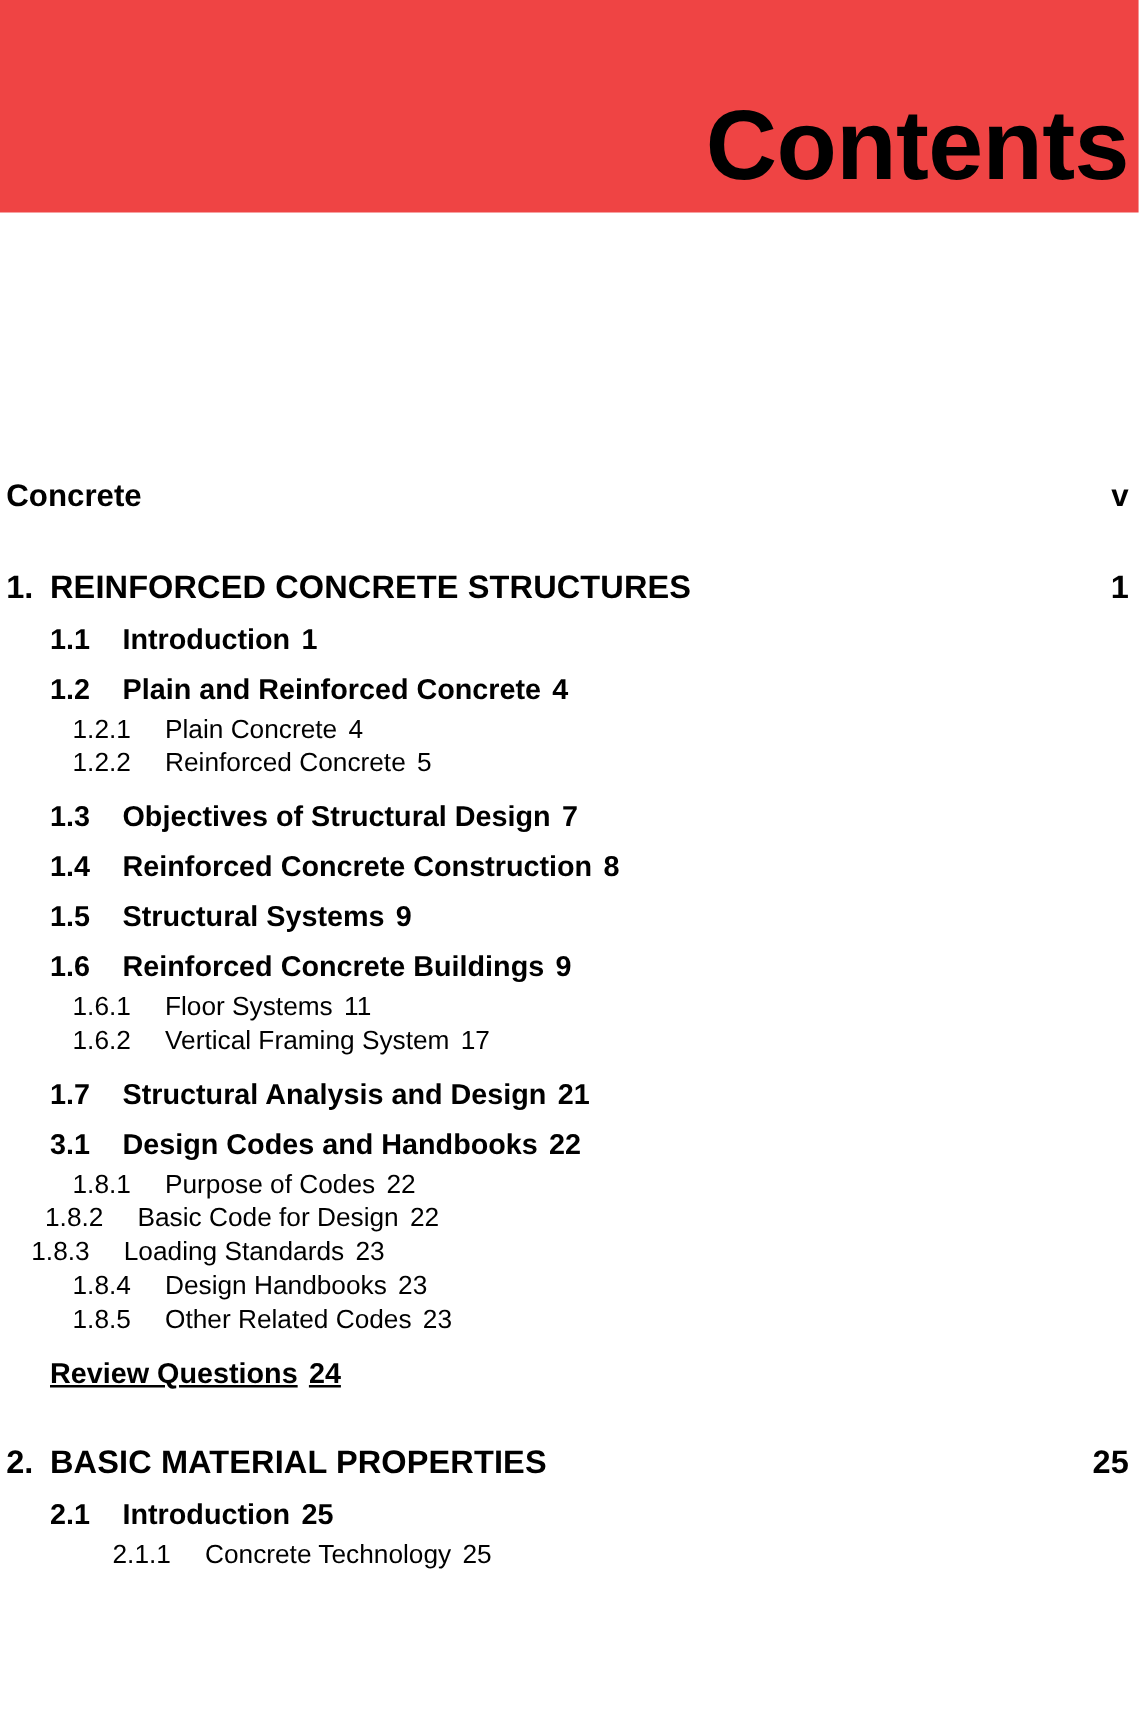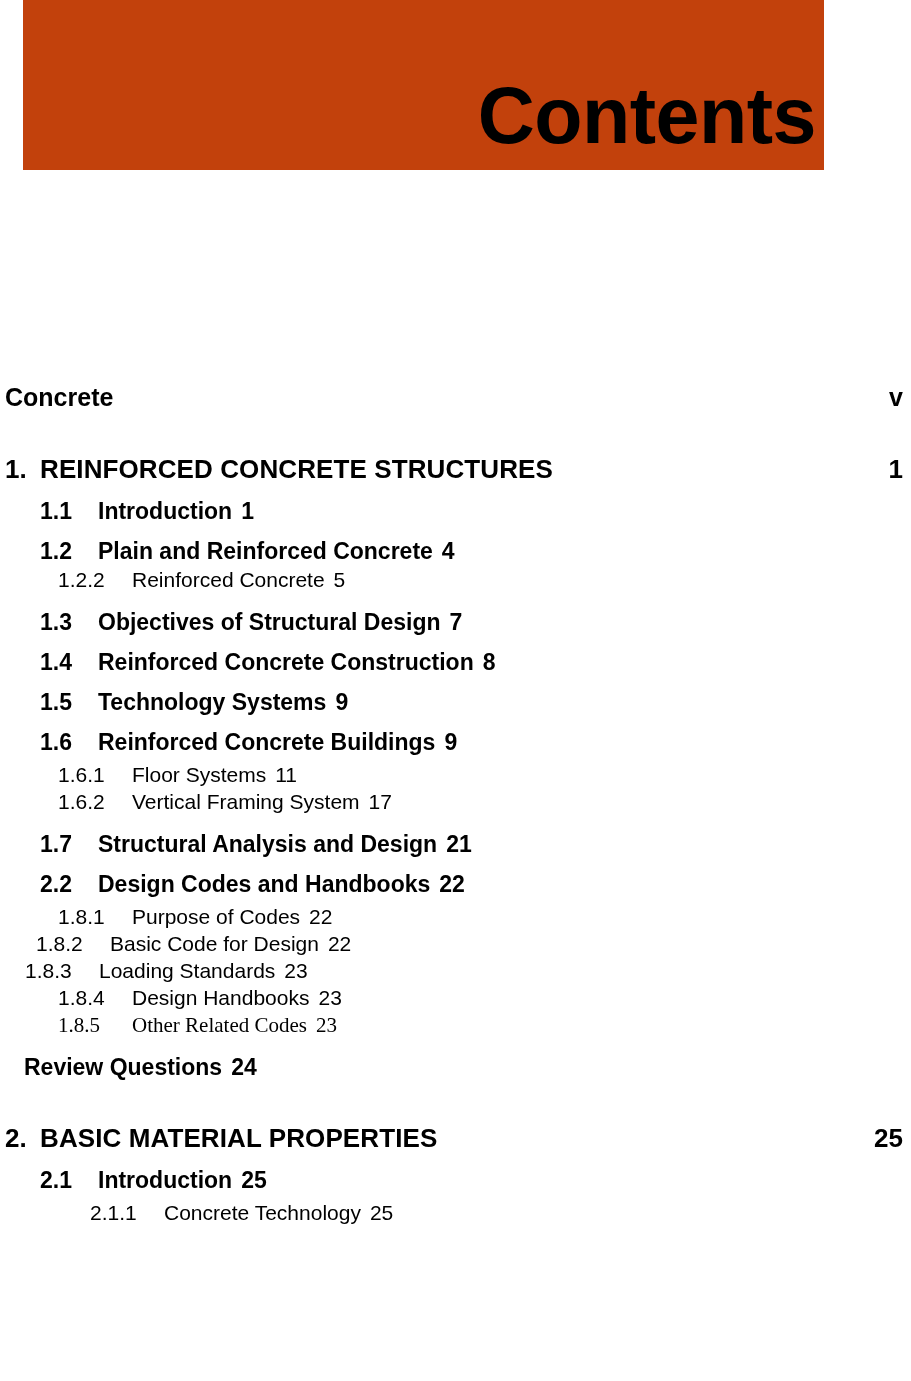--- a/index.html
+++ b/index.html
@@ -15,24 +15,23 @@
     font-family: "Liberation Sans", sans-serif;
     color: #000000;
     overflow: hidden;
   }
 
   
   #header-band {
     position: absolute;
     left: 0;
     top: 0;
-    width: 801px;
+    width: 911px;
     height: 170px;
-    background: #c2410c;
-    margin-left: 23px;
+    background: #ef4444;
   }
   #page-title {
     position: absolute;
     right: 8px;
     top: 76px;
     font-size: 79px;
     font-weight: bold;
     letter-spacing: -0.5px;
     line-height: 1;
     white-space: nowrap;
@@ -86,21 +85,22 @@
     height: 30px;
     margin-top: 10px;
   }
   .row.lvl2 .num {
     display: inline-block;
     width: 58px;
   }
 
   
   .row.lvl2.nonum {
-    padding-left: 24px;
+    padding-left: 40px;
+    text-decoration: underline;
   }
 
   
   .row.lvl3 {
     font-size: 21px;
     font-weight: normal;
     padding-left: 58px;
     height: 27px;
     margin-top: 0px;
   }
@@ -127,31 +127,32 @@
 <div id="header-band">
   <div id="page-title">Contents</div>
 </div>
 
 <div id="toc">
 
 <div class="row front"><span class="label">Concrete</span><span class="pageright">v</span></div>
     <div class="row chapter"><span class="num">1.</span><span class="label">REINFORCED CONCRETE STRUCTURES</span><span class="pageright">1</span></div>
     <div class="row lvl2"><span class="num">1.1</span><span class="label">Introduction</span><span class="pg">1</span></div>
     <div class="row lvl2"><span class="num">1.2</span><span class="label">Plain and Reinforced Concrete</span><span class="pg">4</span></div>
+    <div class="row lvl3" style="margin-top: 4px;"><span class="num">1.2.1</span><span class="label">Plain Concrete</span><span class="pg">4</span></div>
     <div class="row lvl3" style="margin-top: 0px;"><span class="num">1.2.2</span><span class="label">Reinforced Concrete</span><span class="pg">5</span></div>
     <div class="row lvl2" style="margin-top: 14px;"><span class="num">1.3</span><span class="label">Objectives of Structural Design</span><span class="pg">7</span></div>
     <div class="row lvl2"><span class="num">1.4</span><span class="label">Reinforced Concrete Construction</span><span class="pg">8</span></div>
-    <div class="row lvl2"><span class="num">1.5</span><span class="label">Technology Systems</span><span class="pg">9</span></div>
+    <div class="row lvl2"><span class="num">1.5</span><span class="label">Structural Systems</span><span class="pg">9</span></div>
     <div class="row lvl2"><span class="num">1.6</span><span class="label">Reinforced Concrete Buildings</span><span class="pg">9</span></div>
     <div class="row lvl3" style="margin-top: 4px;"><span class="num">1.6.1</span><span class="label">Floor Systems</span><span class="pg">11</span></div>
     <div class="row lvl3" style="margin-top: 0px;"><span class="num">1.6.2</span><span class="label">Vertical Framing System</span><span class="pg">17</span></div>
     <div class="row lvl2" style="margin-top: 14px;"><span class="num">1.7</span><span class="label">Structural Analysis and Design</span><span class="pg">21</span></div>
-    <div class="row lvl2"><span class="num">2.2</span><span class="label">Design Codes and Handbooks</span><span class="pg">22</span></div>
+    <div class="row lvl2"><span class="num">3.1</span><span class="label">Design Codes and Handbooks</span><span class="pg">22</span></div>
     <div class="row lvl3" style="margin-top: 4px;"><span class="num">1.8.1</span><span class="label">Purpose of Codes</span><span class="pg">22</span></div>
     <div class="row lvl3" style="margin-top: 0px; padding-left: 36px;"><span class="num">1.8.2</span><span class="label">Basic Code for Design</span><span class="pg">22</span></div>
     <div class="row lvl3" style="margin-top: 0px; padding-left: 25px;"><span class="num">1.8.3</span><span class="label">Loading Standards</span><span class="pg">23</span></div>
     <div class="row lvl3" style="margin-top: 0px;"><span class="num">1.8.4</span><span class="label">Design Handbooks</span><span class="pg">23</span></div>
-    <div class="row lvl3" style="margin-top: 0px; font-family: Liberation Serif, serif;"><span class="num">1.8.5</span><span class="label">Other Related Codes</span><span class="pg">23</span></div>
+    <div class="row lvl3" style="margin-top: 0px;"><span class="num">1.8.5</span><span class="label">Other Related Codes</span><span class="pg">23</span></div>
     <div class="row lvl2 nonum" style="margin-top: 14px;"><span class="label">Review Questions</span><span class="pg">24</span></div>
     <div class="row chapter"><span class="num">2.</span><span class="label">BASIC MATERIAL PROPERTIES</span><span class="pageright">25</span></div>
     <div class="row lvl2"><span class="num">2.1</span><span class="label">Introduction</span><span class="pg">25</span></div>
     <div class="row lvl3" style="margin-top: 4px; margin-left: 32px;"><span class="num">2.1.1</span><span class="label">Concrete Technology</span><span class="pg">25</span></div>
   </div>
 
 </body></html>

